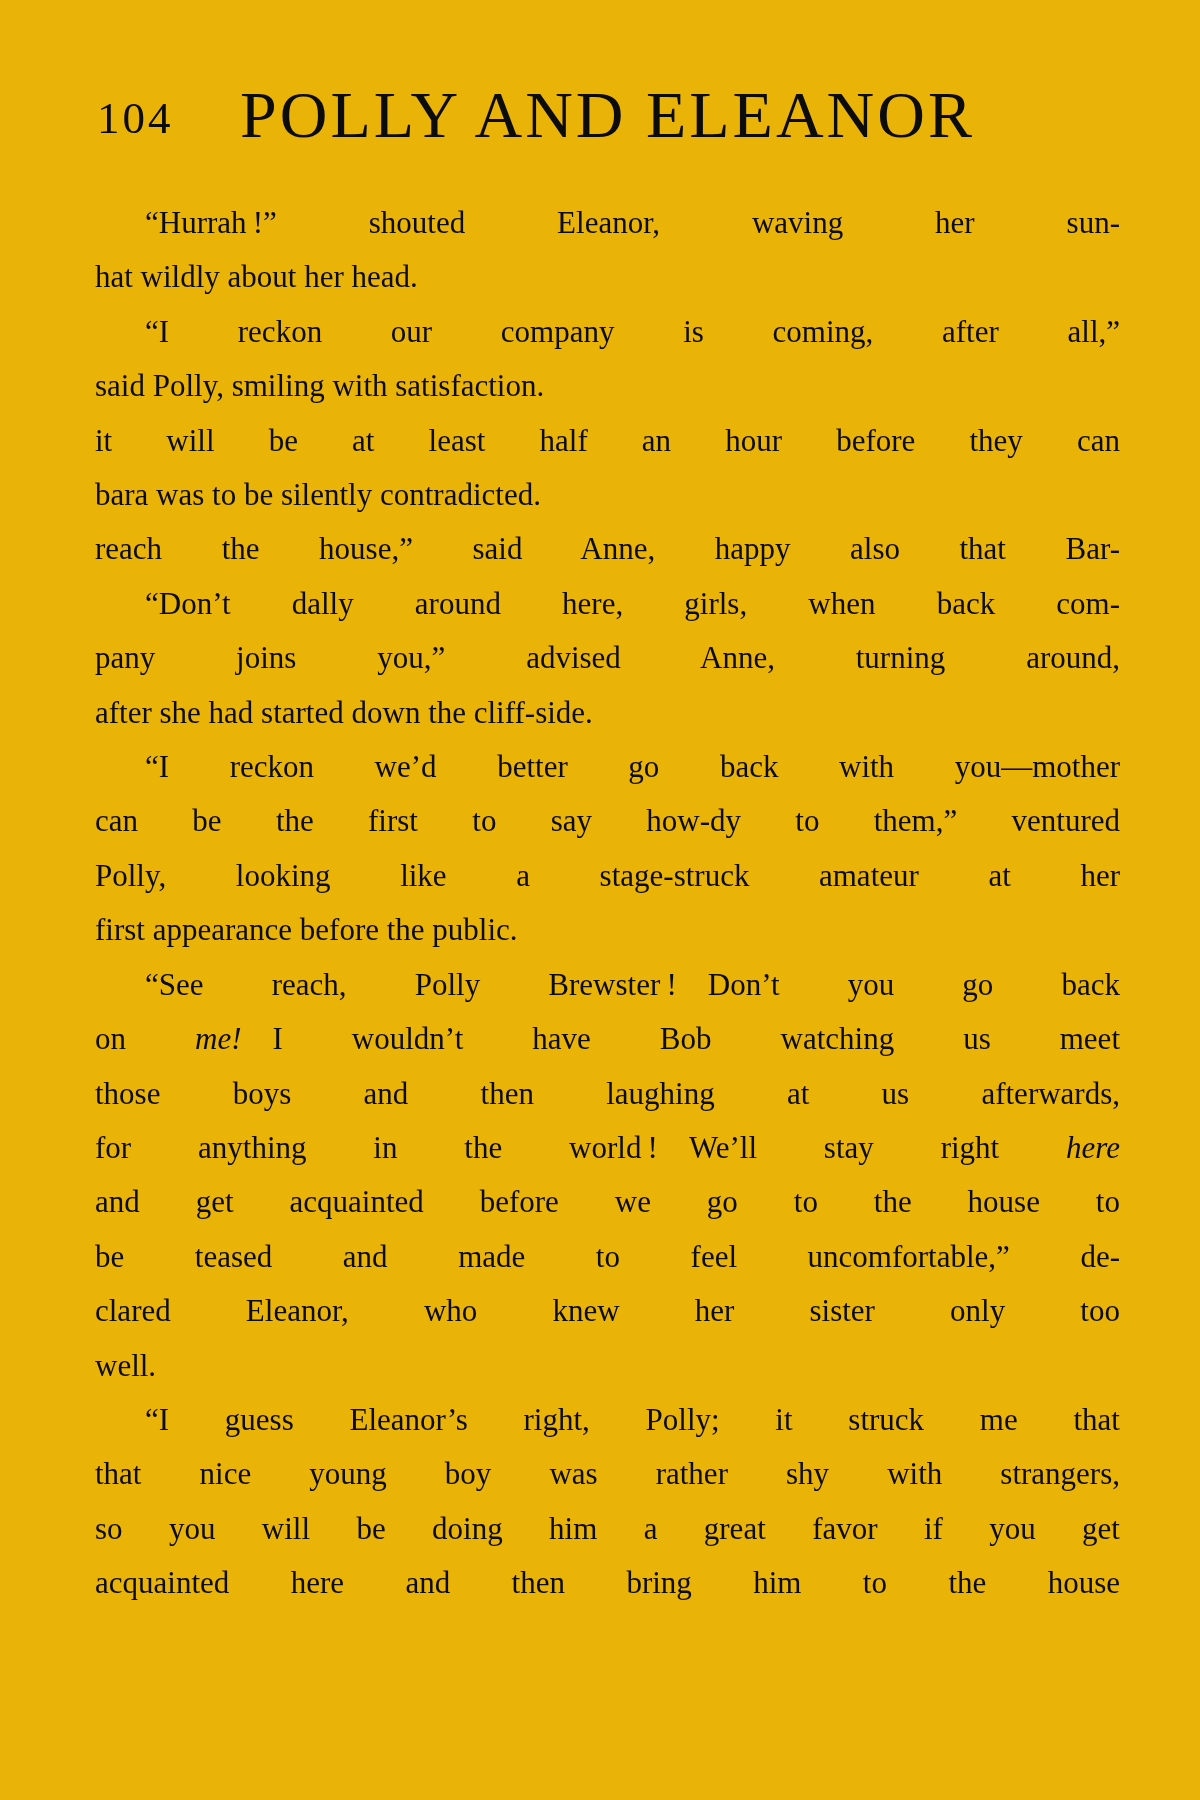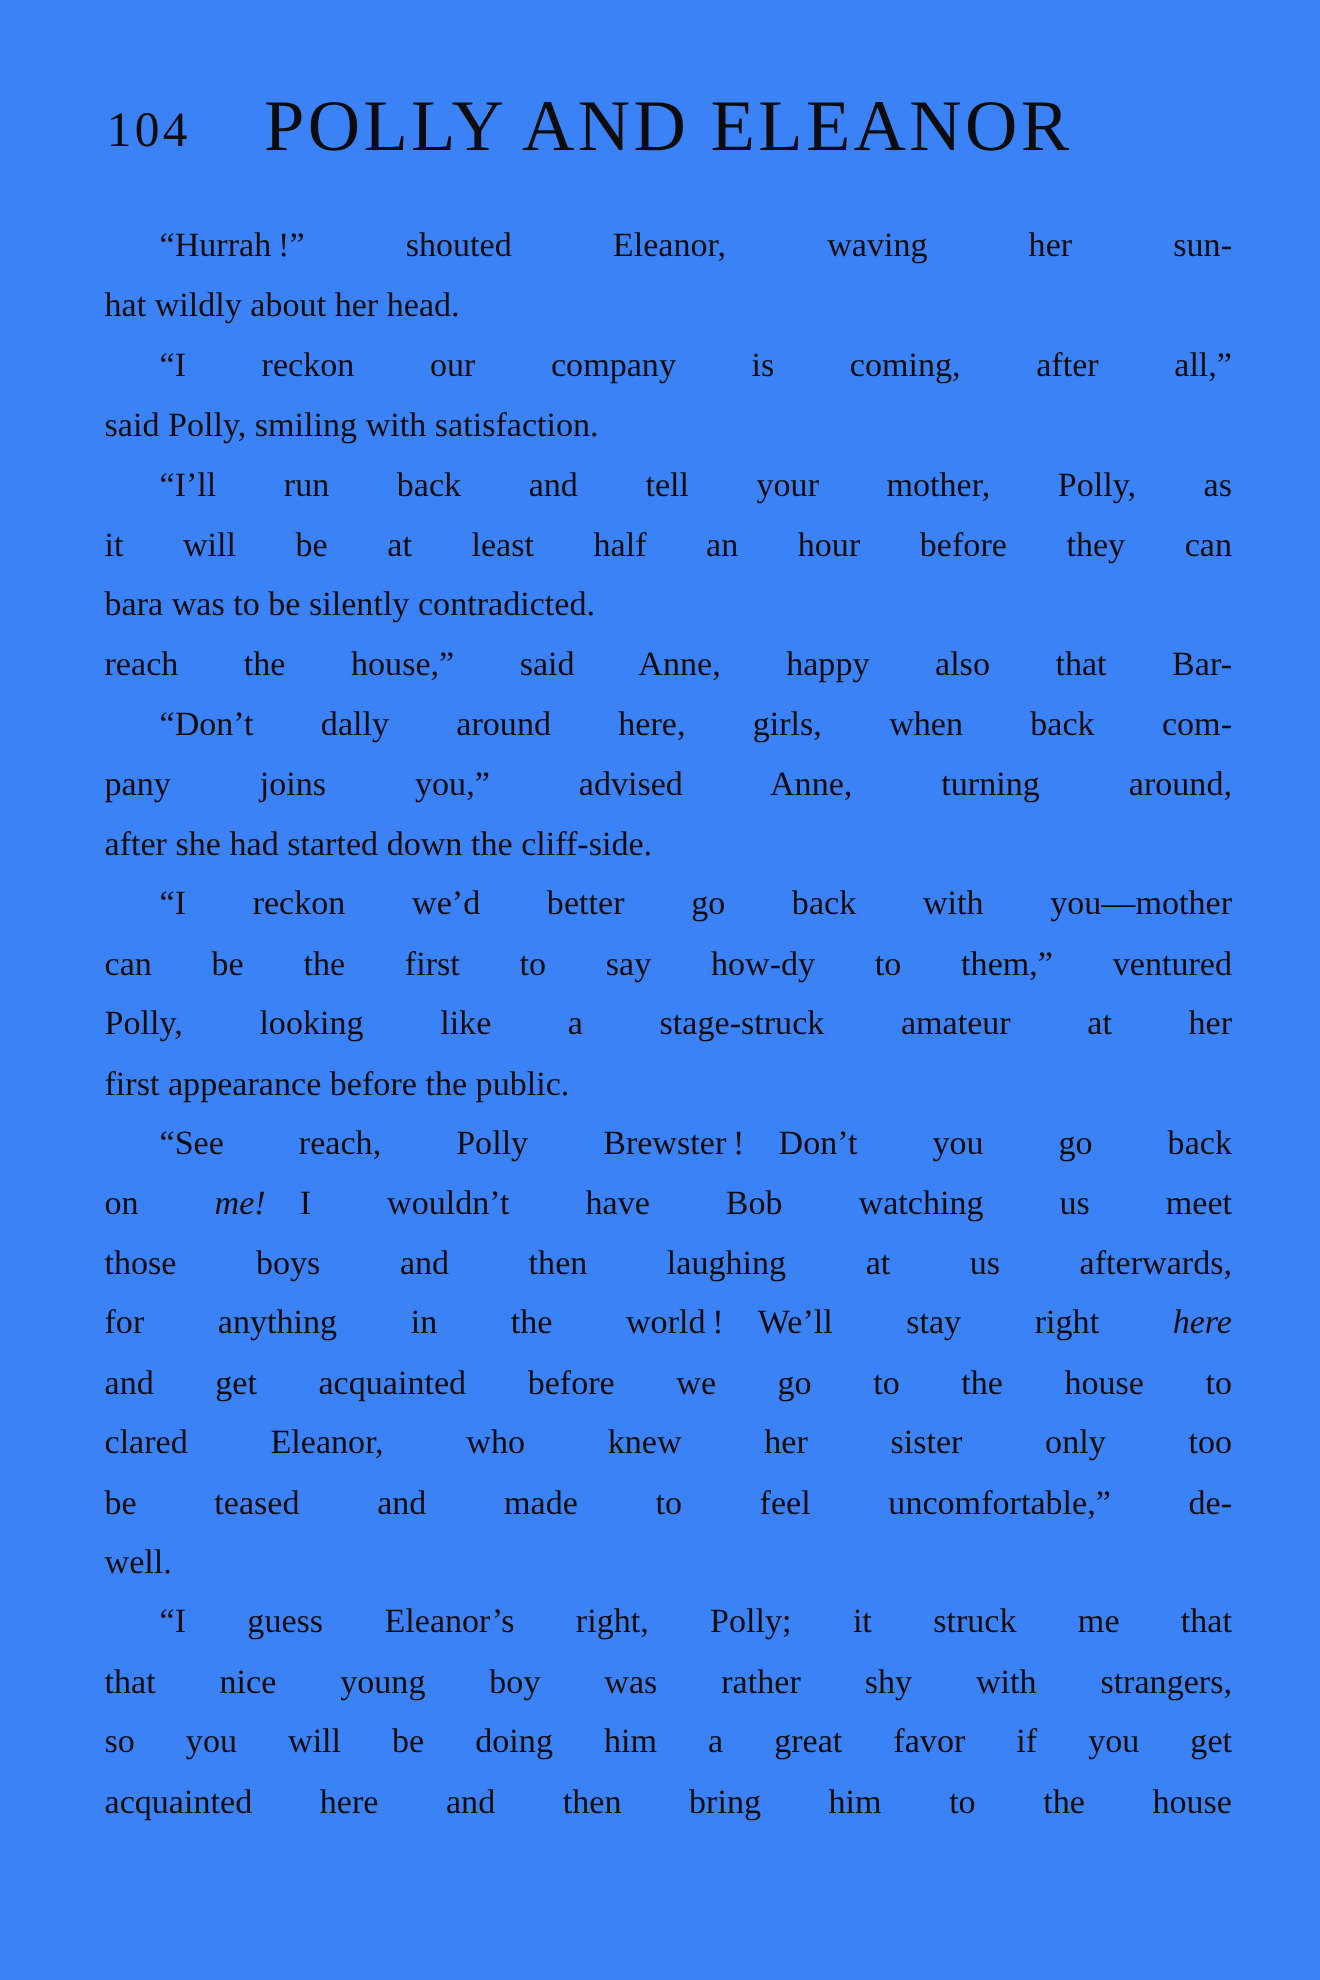--- a/index.html
+++ b/index.html
@@ -7,21 +7,21 @@
   body {
     background: #ffffff;
     color: #0c0c0c;
     font-family: "Liberation Serif", "DejaVu Serif", serif;
     overflow: hidden;
   }
   .page {
     position: relative;
     width: 1200px;
     height: 1800px;
-    background: #3b82f6;
+    background: #eab308;
   }
   .running-head {
     position: absolute;
     top: 84px;
     left: 95px;
     width: 1025px;
     height: 62px;
     line-height: 62px;
   }
   .page-number {
@@ -61,38 +61,37 @@
   <div class="running-head">
     <span class="page-number">104</span>
     <div class="running-title">POLLY AND ELEANOR</div>
   </div>
 
   <div class="page-body">
     <div class="line indent"><span>“Hurrah !” shouted Eleanor, waving her sun-</span></div>
     <div class="line end"><span>hat wildly about her head.</span></div>
     <div class="line indent"><span>“I reckon our company is coming, after all,”</span></div>
     <div class="line end"><span>said Polly, smiling with satisfaction.</span></div>
-    <div class="line indent"><span>“I’ll run back and tell your mother, Polly, as</span></div>
     <div class="line"><span>it will be at least half an hour before they can</span></div>
     <div class="line end"><span>bara was to be silently contradicted.</span></div>
     <div class="line"><span>reach the house,” said Anne, happy also that Bar-</span></div>
     <div class="line indent"><span>“Don’t dally around here, girls, when back com-</span></div>
     <div class="line"><span>pany joins you,” advised Anne, turning around,</span></div>
     <div class="line end"><span>after she had started down the cliff-side.</span></div>
     <div class="line indent"><span>“I reckon we’d better go back with you—mother</span></div>
     <div class="line"><span>can be the first to say how-dy to them,” ventured</span></div>
     <div class="line"><span>Polly, looking like a stage-struck amateur at her</span></div>
     <div class="line end"><span>first appearance before the public.</span></div>
     <div class="line indent"><span>“See reach, Polly Brewster ! Don’t you go back</span></div>
     <div class="line"><span>on </span><i>me!</i><span> I wouldn’t have Bob watching us meet</span></div>
     <div class="line"><span>those boys and then laughing at us afterwards,</span></div>
     <div class="line"><span>for anything in the world ! We’ll stay right </span><i>here</i></div>
     <div class="line"><span>and get acquainted before we go to the house to</span></div>
+    <div class="line"><span>be teased and made to feel uncomfortable,” de-</span></div>
     <div class="line"><span>clared Eleanor, who knew her sister only too</span></div>
-    <div class="line"><span>be teased and made to feel uncomfortable,” de-</span></div>
     <div class="line end"><span>well.</span></div>
     <div class="line indent"><span>“I guess Eleanor’s right, Polly; it struck me that</span></div>
     <div class="line"><span>that nice young boy was rather shy with strangers,</span></div>
     <div class="line"><span>so you will be doing him a great favor if you get</span></div>
     <div class="line"><span>acquainted here and then bring him to the house</span></div>
   </div>
 
 </div>
 
 </body></html>

